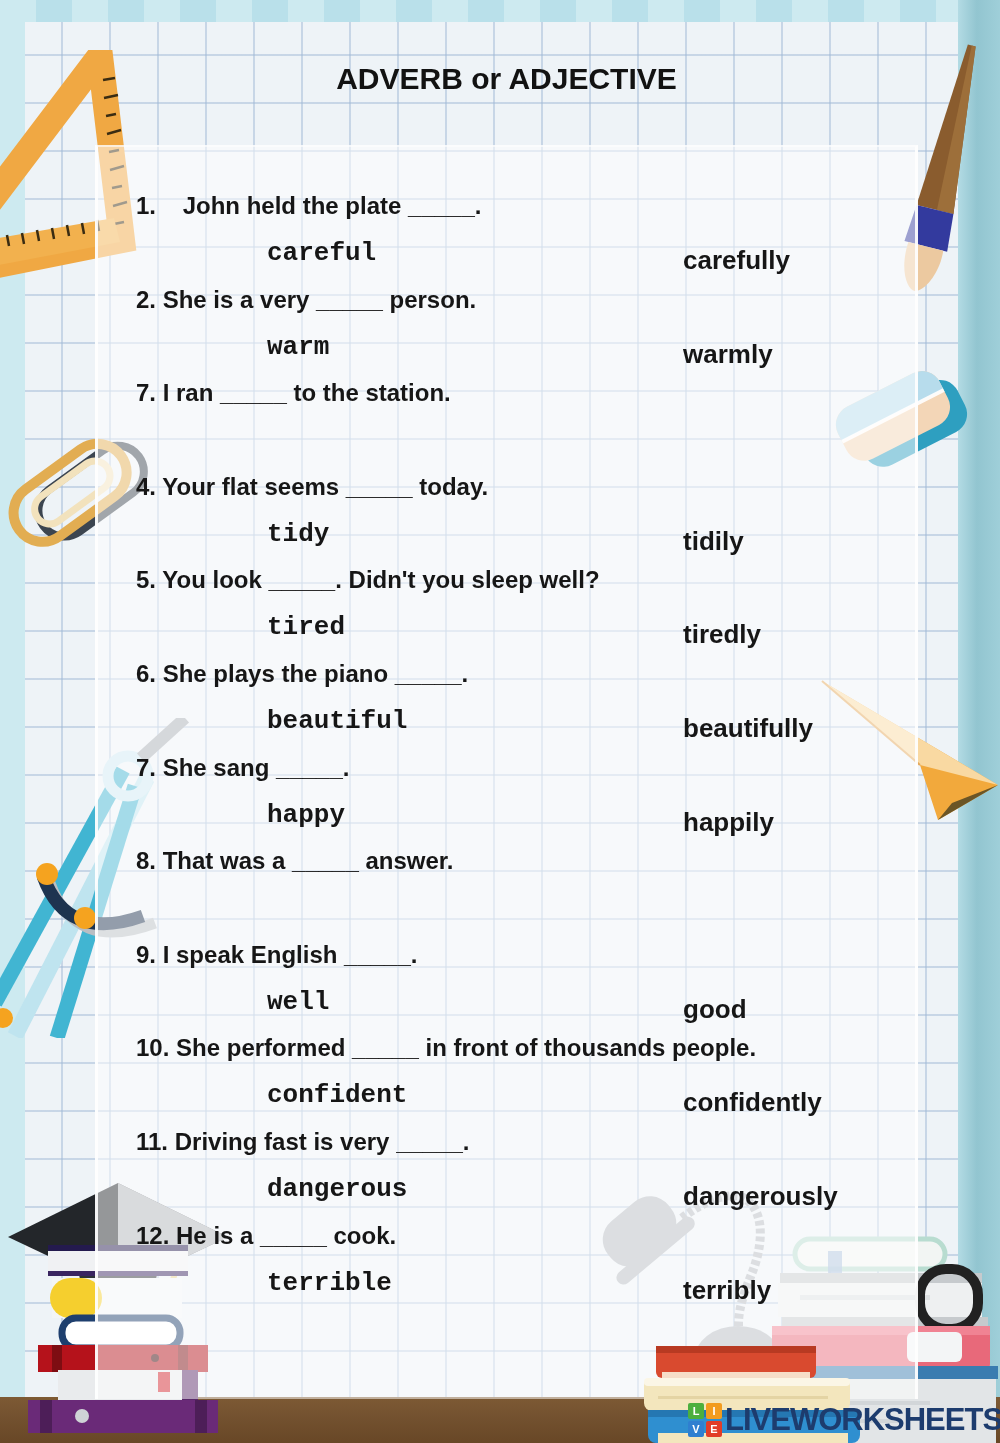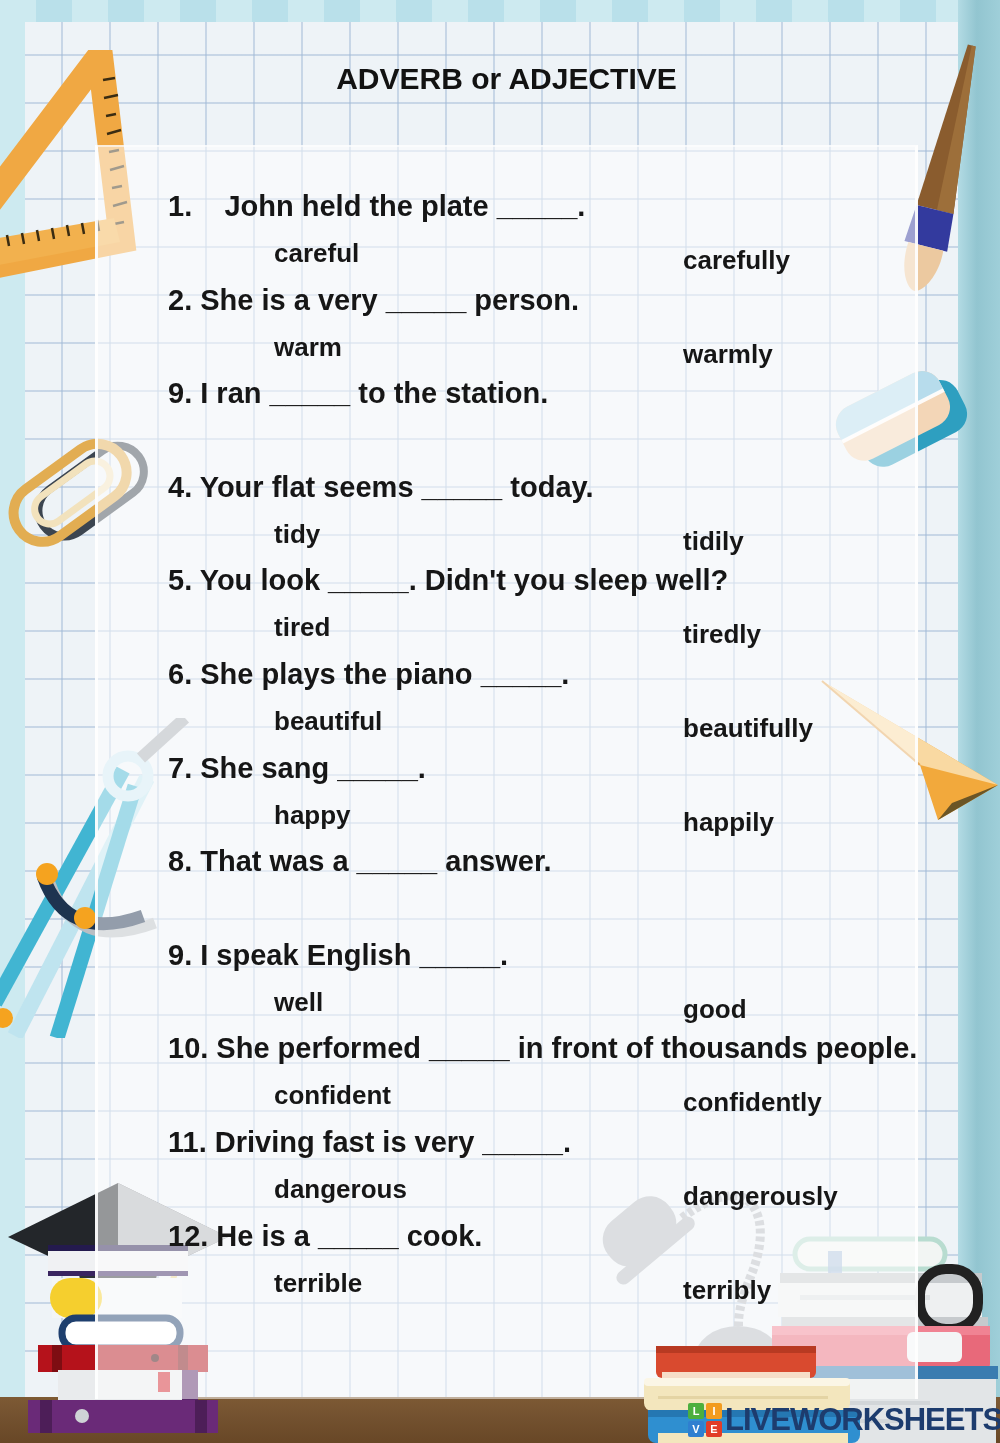--- a/index.html
+++ b/index.html
@@ -24,25 +24,25 @@
   .decor-top{position:absolute;z-index:5;}
   
   .sheet-overlay{position:absolute;left:95px;top:145px;width:817px;height:1252px;z-index:4;
     background:rgba(255,255,255,.52);
     border-left:3px solid rgba(255,255,255,.9);
     border-right:3px solid rgba(255,255,255,.9);
     border-top:2px solid rgba(255,255,255,.6);pointer-events:none;}
   .content{position:absolute;inset:0;z-index:5;}
   .title{position:absolute;left:40px;top:62px;width:933px;text-align:center;
     font-size:30px;font-weight:800;color:#121212;letter-spacing:0;}
-  .q{position:absolute;left:168px;width:760px;font-size:29px;font-weight:700;
+  .q{position:absolute;left:136px;width:760px;font-size:24px;font-weight:700;
     color:#161616;white-space:pre-wrap;line-height:34px;}
   .optrow{position:absolute;left:0;width:1000px;height:34px;}
   .opt{position:absolute;font-size:26px;font-weight:700;color:#161616;line-height:34px;cursor:pointer;}
-  .opt-l{left:274px;} .opt-r{left:683px;margin-top:7px;}
+  .opt-l{left:267px;font-family:Liberation Mono, monospace;} .opt-r{left:683px;margin-top:7px;}
   
   .brand{position:absolute;left:688px;top:1401px;height:38px;z-index:6;display:flex;align-items:center;}
   .sq-grid{display:grid;grid-template-columns:16px 16px;grid-template-rows:16px 16px;gap:2px;margin-right:3px;}
   .sq{display:flex;align-items:center;justify-content:center;color:#fff;font-size:11px;font-weight:800;border-radius:2px;}
   .sq0{background:#4caf3e;} .sq1{background:#f29c1f;} .sq2{background:#2f7fd0;} .sq3{background:#e23d28;}
   .brand-text{font-size:31px;font-weight:800;color:#1d3c6e;letter-spacing:-1px;}
 </style>
 </head>
 <body>
 
@@ -198,21 +198,21 @@
     <div class="q" style="top:189px">1.&nbsp;&nbsp;&nbsp;&nbsp;John held the plate _____.</div>
     <div class="optrow" style="top:236px">
       <span class="opt opt-l">careful</span>
       <span class="opt opt-r">carefully</span>
     </div>
     <div class="q" style="top:283px">2. She is a very _____ person.</div>
     <div class="optrow" style="top:330px">
       <span class="opt opt-l">warm</span>
       <span class="opt opt-r">warmly</span>
     </div>
-    <div class="q" style="top:376px">9. I ran _____ to the station.</div>
+    <div class="q" style="top:376px">7. I ran _____ to the station.</div>
     <div class="q" style="top:470px">4. Your flat seems _____ today.</div>
     <div class="optrow" style="top:517px">
       <span class="opt opt-l">tidy</span>
       <span class="opt opt-r">tidily</span>
     </div>
     <div class="q" style="top:563px">5. You look _____. Didn't you sleep well?</div>
     <div class="optrow" style="top:610px">
       <span class="opt opt-l">tired</span>
       <span class="opt opt-r">tiredly</span>
     </div>

